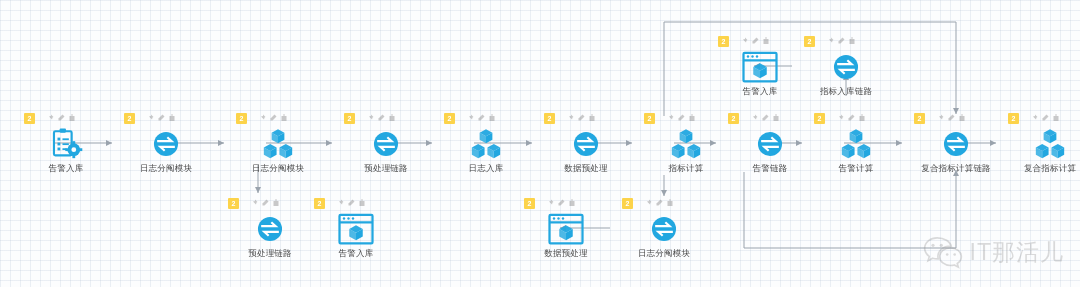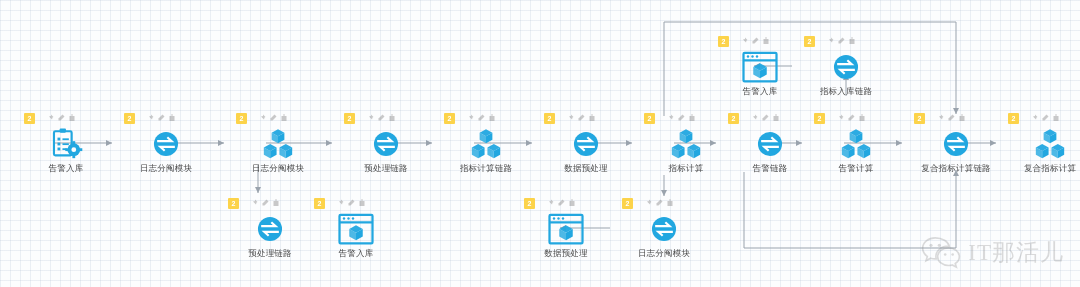--- a/index.html
+++ b/index.html
@@ -34,21 +34,21 @@
     position:absolute;left:-12px;top:50px;width:120px;text-align:center;
     font-size:8.5px;color:#4a4a4a;white-space:nowrap;letter-spacing:.2px;
   }
   .watermark{
     position:absolute;right:16px;bottom:18px;
     display:flex;align-items:center;gap:7px;
     opacity:.30;pointer-events:none;
   }
   .watermark .wtext{
     font-size:23px;color:#8a8a8a;letter-spacing:1px;
-    font-family:Liberation Serif, serif;
+    font-family:Liberation Sans, sans-serif;
   }
 </style>
 </head>
 <body>
 
 <div id="canvas">
 
   <svg id="edges" viewBox="0 0 1080 287" xmlns="http://www.w3.org/2000/svg">
     <defs>
       <marker id="ah" markerWidth="7" markerHeight="7" refX="6" refY="3" orient="auto">
@@ -216,21 +216,21 @@
             <path d="M33 8l-9 5v10l9-5z" opacity="1"></path>
           <path d="M13 24l9 5-9 5-9-5z" opacity=".95"></path>
             <path d="M4 29l9 5v10l-9-5z" opacity=".8"></path>
             <path d="M22 29l-9 5v10l9-5z" opacity="1"></path>
           <path d="M35 24l9 5-9 5-9-5z" opacity=".95"></path>
             <path d="M26 29l9 5v10l-9-5z" opacity=".8"></path>
             <path d="M44 29l-9 5v10l9-5z" opacity="1"></path>
         </g>
       </svg>
     </div>
-    <div class="nlabel">指标计算链路</div>
+    <div class="nlabel">日志入库</div>
   </div>
 
   <div class="node" style="left:538px;top:113px;">
     <div class="chrome">
       <span class="badge">2</span>
       <span class="tools">
         <svg width="8" height="8" viewBox="0 0 16 16">
             <path d="M10 1l5 5-2 1-1 4-3-3-5 5 5-5-3-3 4-1z" fill="#8a8a8a"></path>
           </svg>
         <svg width="8" height="8" viewBox="0 0 16 16">

